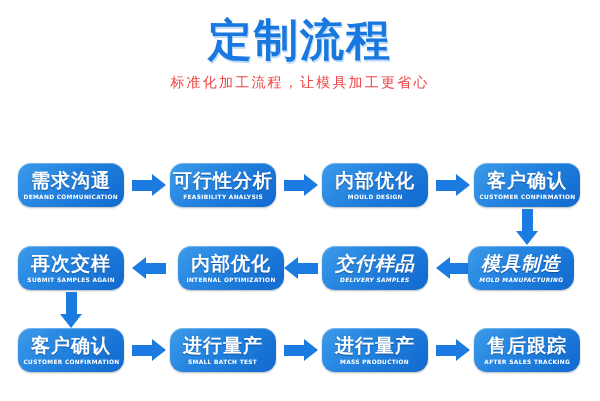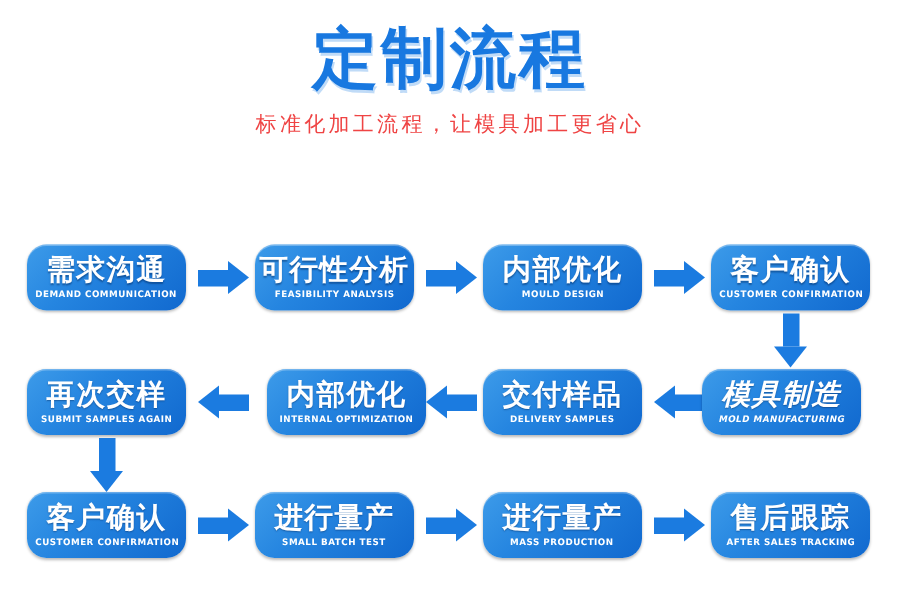--- a/index.html
+++ b/index.html
@@ -161,21 +161,21 @@
     <div class="box" style="left:160px;margin-left:18px;">
       <span class="cn">内部优化</span>
       <span class="en">INTERNAL OPTIMIZATION</span>
     </div>
 
     <div class="harrow left" style="left:284px;">
       <span class="shaft"></span>
         <span class="head"></span>
     </div>
 
-    <div class="box" style="left:322px;">
+    <div class="box" style="left:322px;font-style:italic;">
       <span class="cn">交付样品</span>
       <span class="en">DELIVERY SAMPLES</span>
     </div>
 
     <div class="harrow left" style="left:436px;">
       <span class="shaft"></span>
         <span class="head"></span>
     </div>
 
     <div class="box" style="left:468px;font-style:italic;">

